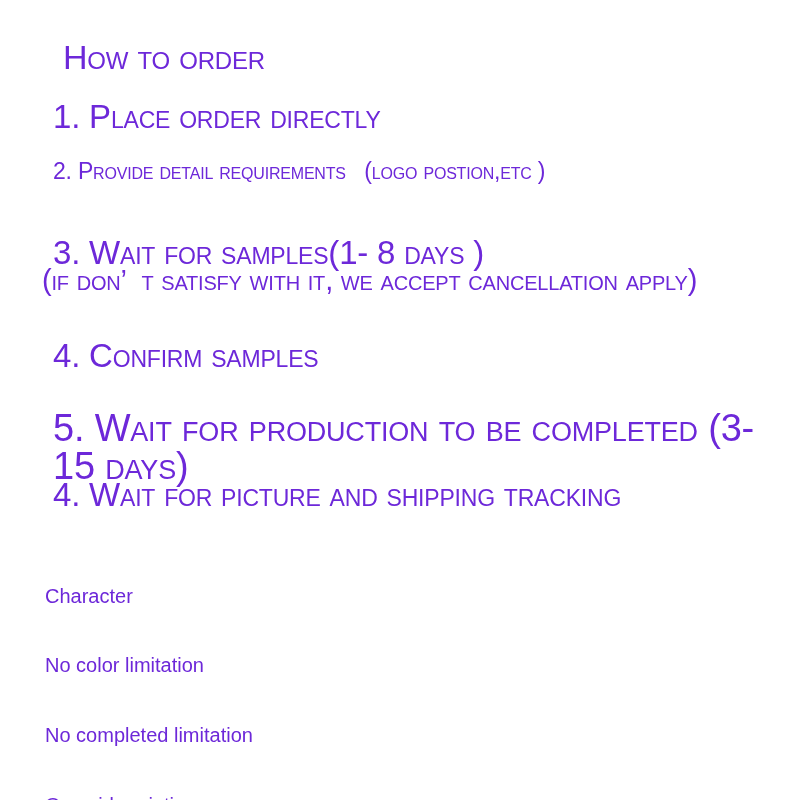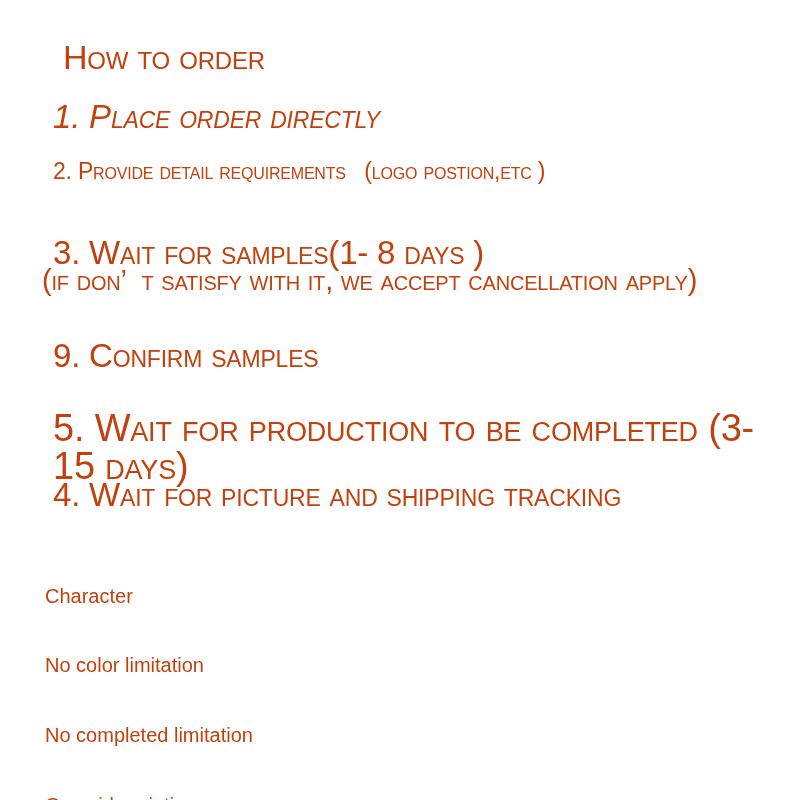--- a/index.html
+++ b/index.html
@@ -1,35 +1,35 @@
 <!DOCTYPE html>
 <html><head>
 <meta charset="utf-8">
 <style>
   html, body { margin: 0; padding: 0; background: #ffffff; }
   .canvas {
     position: relative;
     width: 800px;
     height: 800px;
     background: #ffffff;
-    color: #c2410c;
+    color: #6d28d9;
     font-family: "Liberation Sans", sans-serif;
     overflow: hidden;
   }
   .line {
     position: absolute;
     white-space: pre-wrap;
     line-height: 1;
   }
   .sc {
     font-variant: small-caps;
     letter-spacing: -0.2px;
   }
   .title   { top: 40px;  left: 63px; font-size: 34px; }
-  .step-1  { top: 100px; left: 53px; font-size: 33px; font-style: italic; }
+  .step-1  { top: 100px; left: 53px; font-size: 33px; }
   .step-2  { top: 160px; left: 53px; font-size: 23px; }
   .step-3  { top: 236px; left: 53px; font-size: 33px; }
   .step-3b { top: 266px; left: 42px; font-size: 29px; }
   .step-4  { top: 339px; left: 53px; font-size: 33px; }
   .step-5  { top: 409px; left: 53px; font-size: 38px; }
   .step-6  { top: 478px; left: 53px; font-size: 33px; }
   .notes {
     position: absolute;
     top: 538px;
     left: 45px;
@@ -46,21 +46,21 @@
   <div class="line sc title">How to order</div>
 
   <div class="line sc step-1">1. Place order directly</div>
 
   <div class="line sc step-2">2. Provide detail requirements   (logo postion,etc )</div>
 
   <div class="line sc step-3">3. Wait for samples(1- 8 days )</div>
 
   <div class="line sc step-3b">(if don’  t satisfy with it, we accept cancellation apply)</div>
 
-  <div class="line sc step-4">9. Confirm samples</div>
+  <div class="line sc step-4">4. Confirm samples</div>
 
   <div class="line sc step-5">5. Wait for production to be completed (3- 15 days)</div>
 
   <div class="line sc step-6">4. Wait for picture and shipping tracking</div>
 
   <div class="notes">
     <div>Character</div>
     <div>No color limitation</div>
     <div>No completed limitation</div>
     <div>One side printing.</div>

